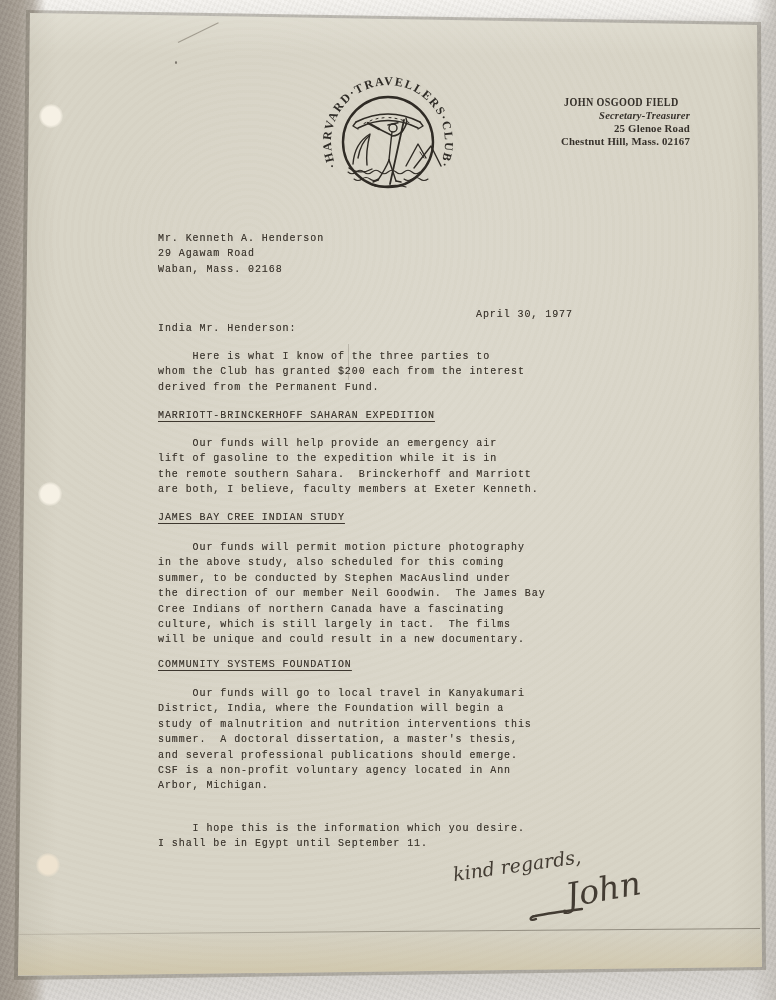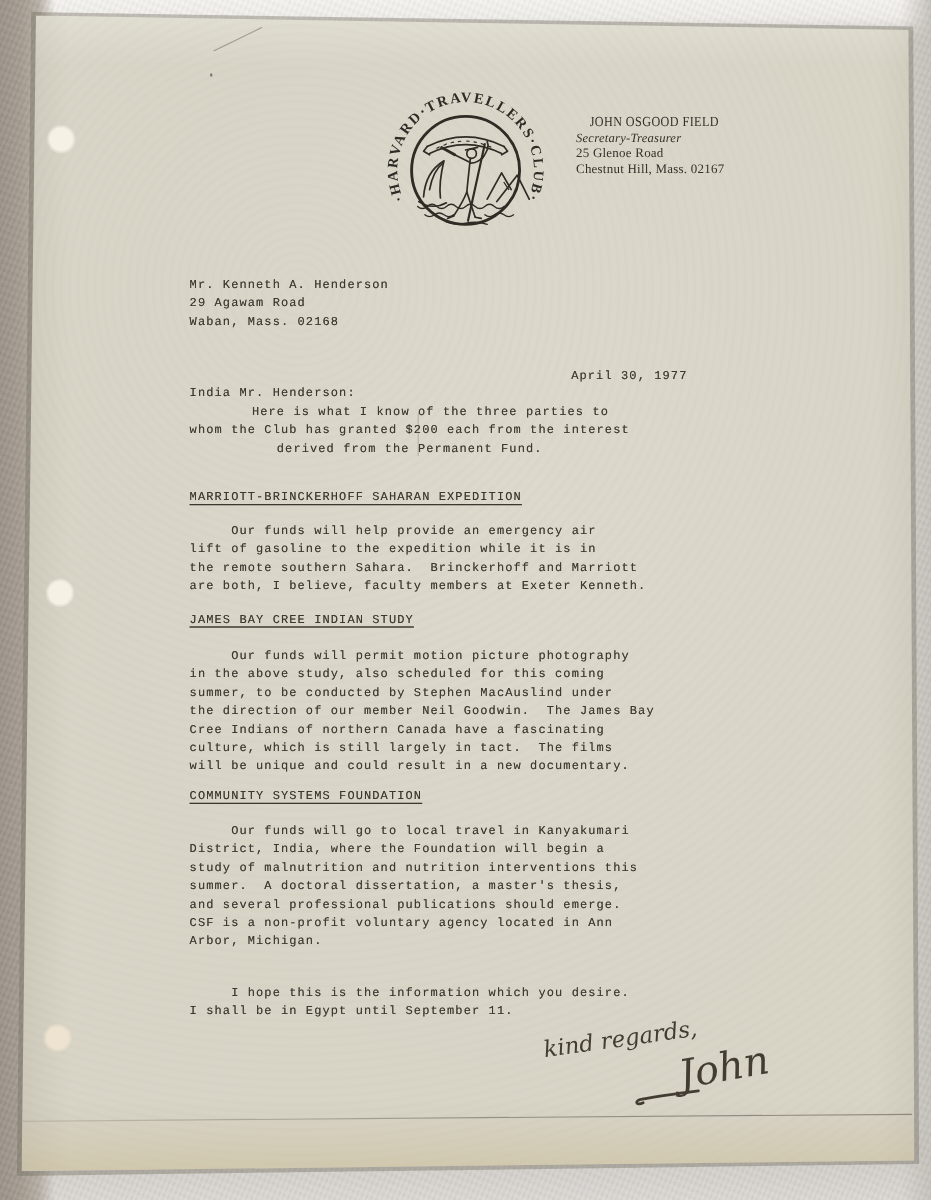--- a/index.html
+++ b/index.html
@@ -49,22 +49,22 @@
       transform:rotate(-26deg);transform-origin:left center;}
   .speck{position:absolute;left:175px;top:61px;width:2px;height:3px;background:rgba(62,56,48,.6);border-radius:50%;}
 
   
   .tw{position:absolute;left:158px;white-space:pre;
       font-family:"Liberation Mono",monospace;font-size:10px;line-height:15.4px;
       letter-spacing:.92px;color:#3d372f;text-shadow:0 0 .5px rgba(61,55,47,.55);}
   .tw.heading{text-decoration:underline;text-underline-offset:3px;text-decoration-thickness:1.2px;}
 
   
-  .officer{position:absolute;left:480px;top:96px;width:190px;text-align:left;
-      color:#35302a;font-family:"Liberation Serif",serif;font-weight:400;}
+  .officer{position:absolute;left:500px;top:96px;width:190px;text-align:right;
+      color:#35302a;font-family:"Liberation Serif",serif;font-weight:700;}
   .officer .name{font-size:11.5px;letter-spacing:.4px;line-height:13px;transform:scaleX(.88);}
   .officer .title{font-size:10.5px;font-style:italic;line-height:13px;letter-spacing:.2px;}
   .officer .addr{font-size:10.8px;line-height:13px;letter-spacing:.2px;}
 
   .seal{position:absolute;left:320px;top:72px;width:136px;height:136px;}
   .seal *{vector-effect:none;}
 
   .sig{position:absolute;left:440px;top:843px;width:250px;height:112px;}
   .sig text{font-family:"DejaVu Serif",serif;font-style:italic;fill:#433c33;}
 </style>
@@ -136,21 +136,21 @@
     <div class="title">Secretary-Treasurer</div>
     <div class="addr">25 Glenoe Road</div>
     <div class="addr">Chestnut Hill, Mass. 02167</div>
   </div>
 
   <div class="tw" style="top:231px;">Mr. Kenneth A. Henderson
 29 Agawam Road
 Waban, Mass. 02168</div>
   <div class="tw" style="top:291px;left:476px;margin-top:16px;">April 30, 1977</div>
   <div class="tw" style="top:321px;">India Mr. Henderson:</div>
-  <div class="tw" style="top:337px;text-align:center;">     Here is what I know of the three parties to
+  <div class="tw" style="top:349px;">     Here is what I know of the three parties to
 whom the Club has granted $200 each from the interest
 derived from the Permanent Fund.</div>
 
   <div class="tw heading" style="top:408px;">MARRIOTT-BRINCKERHOFF SAHARAN EXPEDITION</div>
   <div class="tw" style="top:436px;">     Our funds will help provide an emergency air
 lift of gasoline to the expedition while it is in
 the remote southern Sahara.  Brinckerhoff and Marriott
 are both, I believe, faculty members at Exeter Kenneth.</div>
 
   <div class="tw heading" style="top:510px;">JAMES BAY CREE INDIAN STUDY</div>

